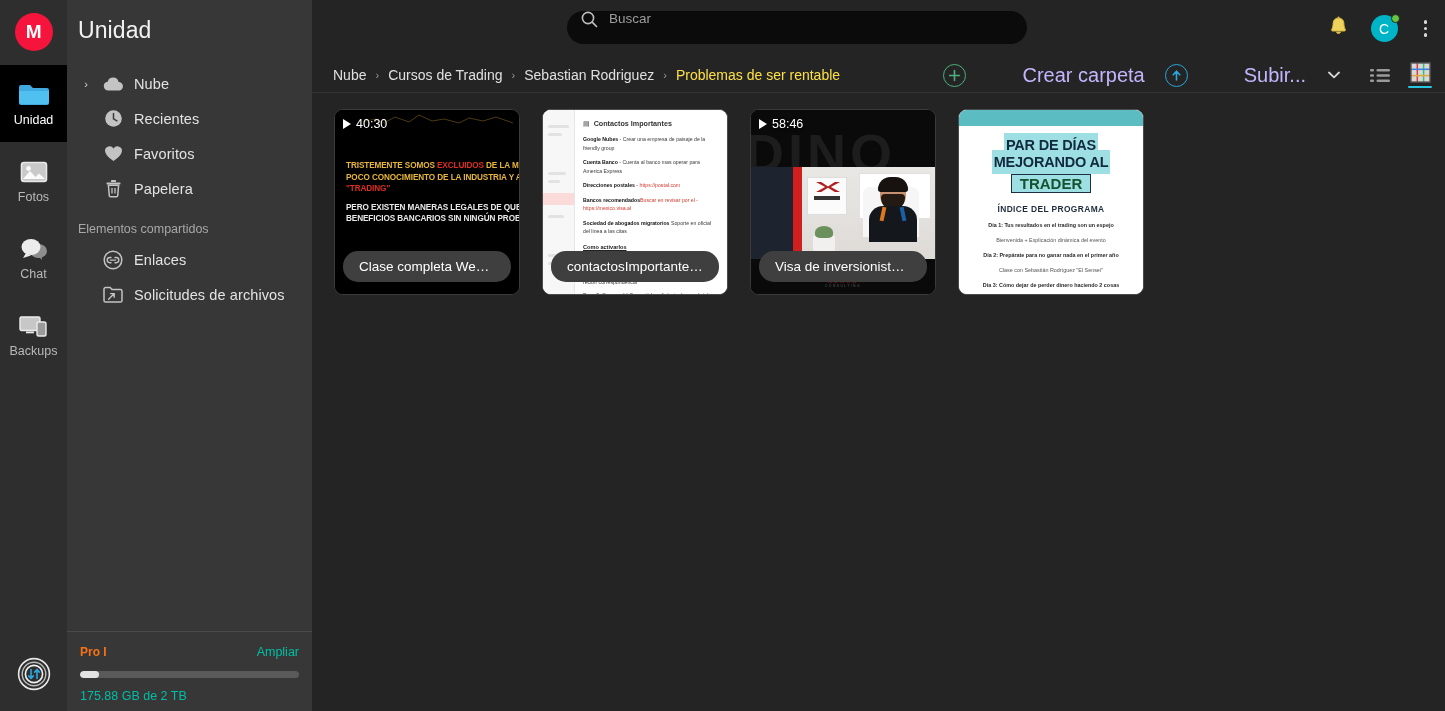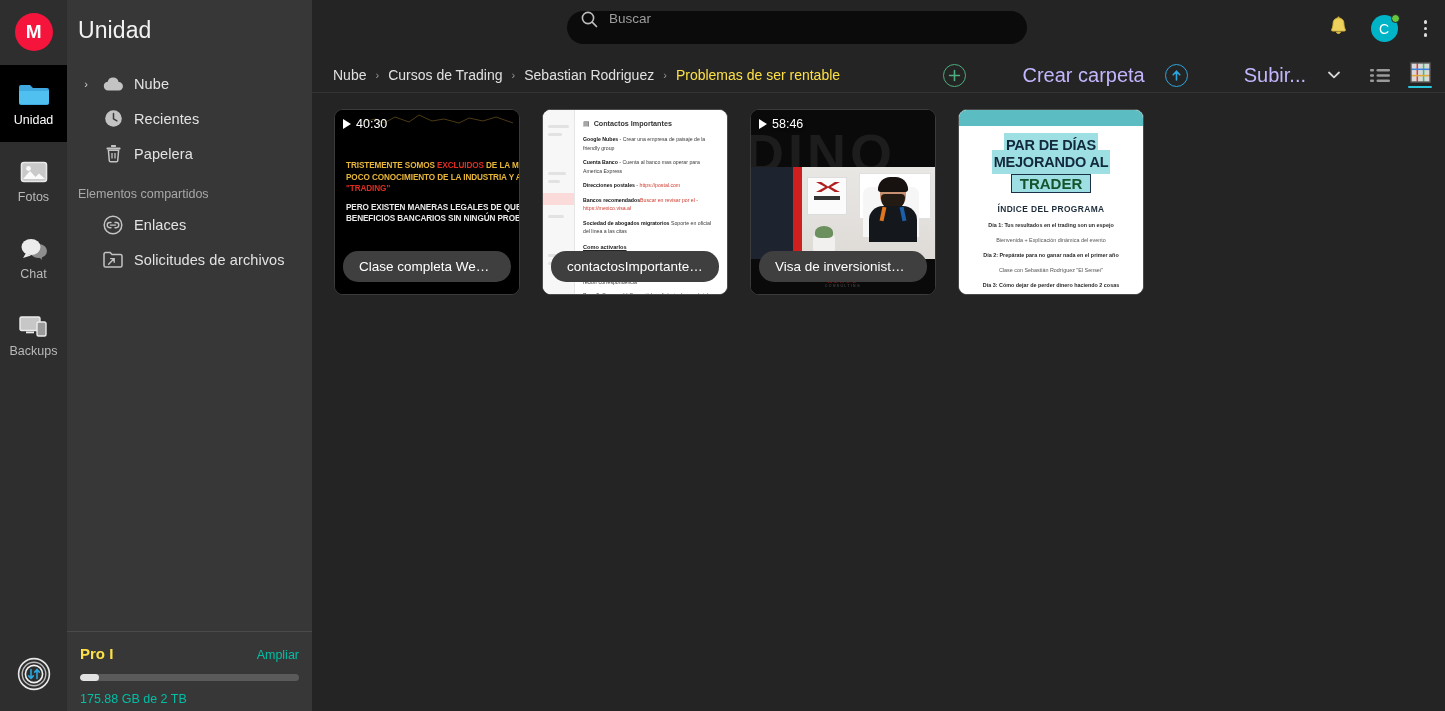--- a/index.html
+++ b/index.html
@@ -68,21 +68,21 @@
   .sb-section {
     color: #a8a8a8; font-size: 12.5px;
     padding: 16px 0 6px 11px;
   }
   .sb-storage {
     border-top: 1px solid #4a4a4a;
     padding: 13px 13px 0 13px;
     height: 80px;
   }
   .sb-storage-row { display: flex; justify-content: space-between; align-items: baseline; }
-  .sb-plan { color: #fde047; font-size: 15px; font-weight: bold; }
+  .sb-plan { color: #f97316; font-size: 12px; font-weight: bold; }
   .sb-upgrade { color: #00bfa5; font-size: 12.5px; cursor: pointer; }
   .sb-bar {
     margin-top: 12px; height: 7px; border-radius: 4px;
     background: #5a5a5a; position: relative; overflow: hidden;
   }
   .sb-bar-fill { height: 100%; width: 8.6%; background: #e2e2e2; border-radius: 4px; }
   .sb-usage { margin-top: 11px; font-size: 12.5px; }
   .sb-usage .used { color: #00bfa5; }
 
   
@@ -351,20 +351,29 @@
         <span class="sb-caret"></span>
         <span class="sb-ico">
           <svg width="19" height="19" viewBox="0 0 19 19">
               <circle cx="9.5" cy="9.5" r="8.3" fill="#c3c3c3"></circle>
               <path d="M9.5 4.6v5.2l3.4 2" stroke="#3a3a3a" stroke-width="1.5" fill="none" stroke-linecap="round"></path>
             </svg>
         </span>
         <span class="sb-text">Recientes</span>
       </div>
 
+      <div class="sb-item">
+        <span class="sb-caret"></span>
+        <span class="sb-ico">
+          <svg width="19" height="17" viewBox="0 0 19 17">
+              <path d="M9.5 16S1 10.7 1 5.8A4.6 4.6 0 019.5 3.4 4.6 4.6 0 0118 5.8C18 10.7 9.5 16 9.5 16z" fill="#c3c3c3"></path>
+            </svg>
+        </span>
+        <span class="sb-text">Favoritos</span>
+      </div>
 
       <div class="sb-item">
         <span class="sb-caret"></span>
         <span class="sb-ico">
           <svg width="17" height="19" viewBox="0 0 17 19">
             <rect x="6" y="1" width="5" height="2" rx=".6" fill="#c3c3c3"></rect>
             <rect x="1.5" y="3.4" width="14" height="2" rx=".7" fill="#c3c3c3"></rect>
             <path d="M3.4 6.3h10.2l-.9 10.4a1.2 1.2 0 01-1.2 1.1H5.5a1.2 1.2 0 01-1.2-1.1z" fill="none" stroke="#c3c3c3" stroke-width="1.5"></path>
             <path d="M7 9v5.6M10 9v5.6" stroke="#c3c3c3" stroke-width="1.3"></path>
           </svg>

